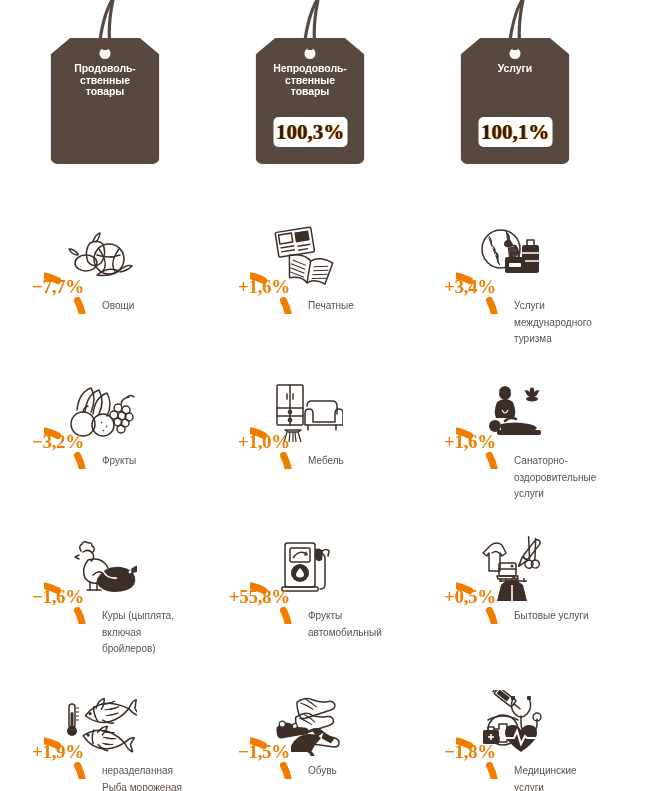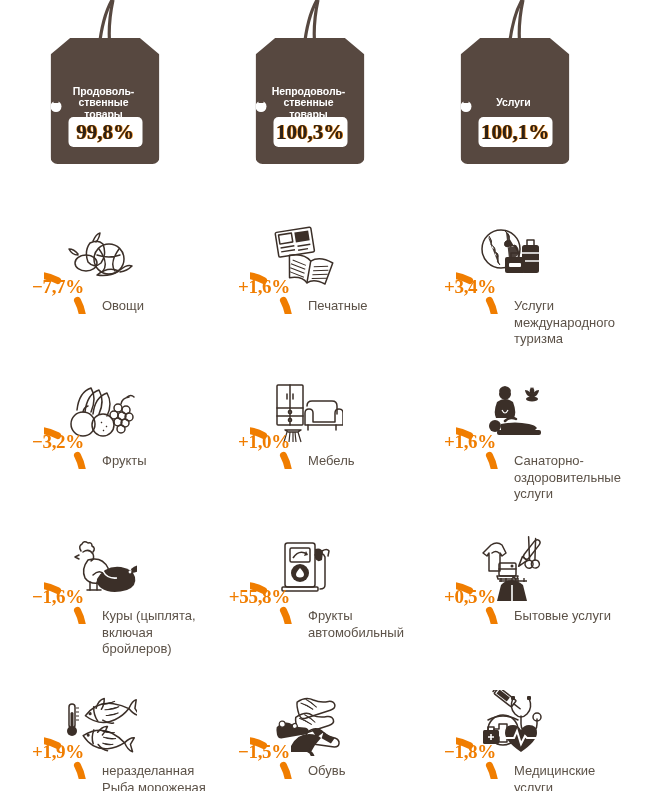--- a/index.html
+++ b/index.html
@@ -22,21 +22,21 @@
     position:absolute;left:0;top:0;width:210px;height:48px;
   }
   .tag-body{
     position:absolute;
     left:50%;transform:translateX(-50%);
     top:38px;
     width:109px;height:126px;
     background:#574840;
     border-radius:10px 10px 7px 7px;
     clip-path:polygon(18% 0%,82% 0%,100% 13%,100% 100%,0% 100%,0% 13%);
-    display:flex;flex-direction:row;align-items:center;
+    display:flex;flex-direction:column;align-items:center;
   }
   .tag-hole{
     width:11px;height:11px;border-radius:50%;
     background:#ffffff;
     margin-top:10px;
     position:relative;
   }
   .tag-hole::after{
     content:"";position:absolute;left:3px;top:-3px;
     width:5px;height:5px;background:#574840;
@@ -97,21 +97,21 @@
     font-weight:bold;
     font-size:19px;
     color:#f07d00;
     letter-spacing:-0.3px;
     white-space:nowrap;
   }
   .caption{
     position:absolute;
     left:100px;top:96px;
     width:130px;
-    font-size:13px;
+    font-size:10px;
     line-height:16.5px;
     color:#5c5248;
     font-family:"Liberation Sans",sans-serif;
   }
   .caption.wide{width:150px;}
 </style>
 </head>
 <body>
 
 <div id="tags-row">
@@ -120,23 +120,20 @@
           <path d="M99 48 C101 30 104 14 112 0" stroke="#574840" stroke-width="3.2" fill="none"></path>
           <path d="M110 48 C108 30 110 14 113 0" stroke="#574840" stroke-width="3.2" fill="none"></path>
         </svg></div>
       <div class="tag-body">
         <div class="tag-hole"></div>
         <div class="tag-title">
           <div>Продоволь-</div>
           <div>ственные</div>
           <div>товары</div>
         </div>
-        <div class="tag-value-box">
-          <span class="tag-value">99,8%</span>
-        </div>
       </div>
     </div>
     <div class="tag-unit" style="left: 205px;">
       <div class="tag-string"><svg width="210" height="48" viewBox="0 0 210 48">
           <path d="M99 48 C101 30 104 14 112 0" stroke="#574840" stroke-width="3.2" fill="none"></path>
           <path d="M110 48 C108 30 110 14 113 0" stroke="#574840" stroke-width="3.2" fill="none"></path>
         </svg></div>
       <div class="tag-body">
         <div class="tag-hole"></div>
         <div class="tag-title">

